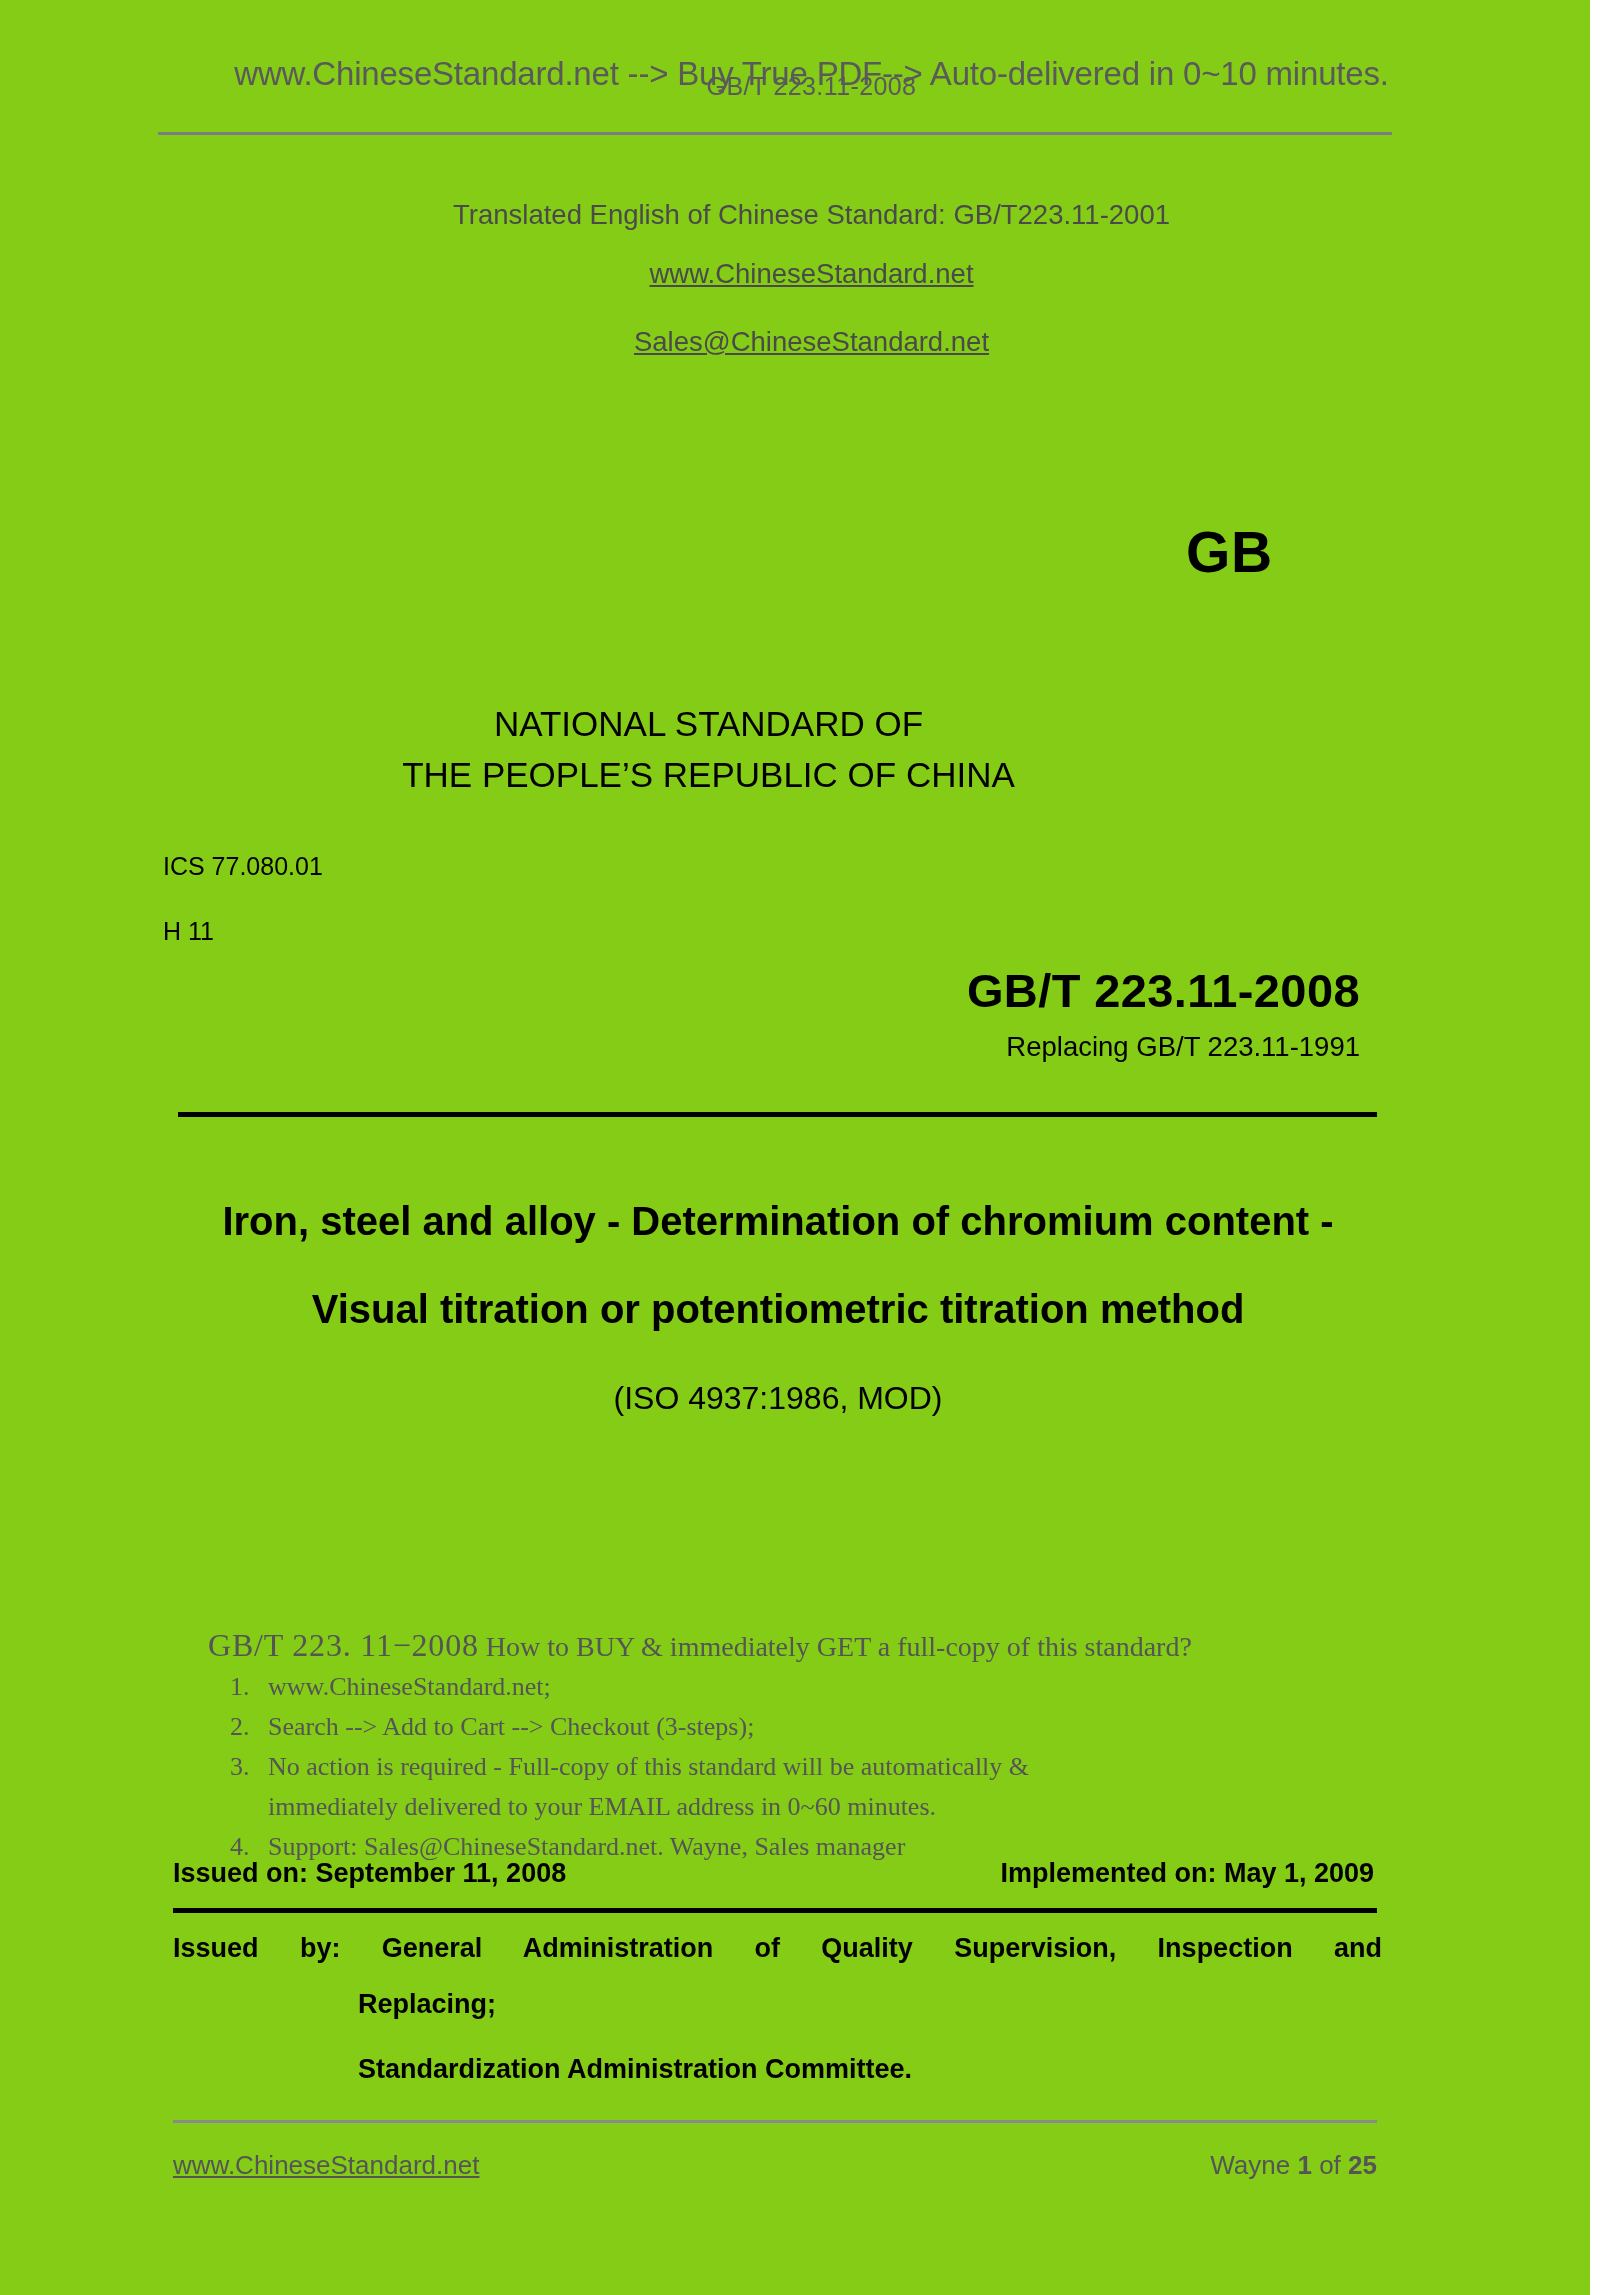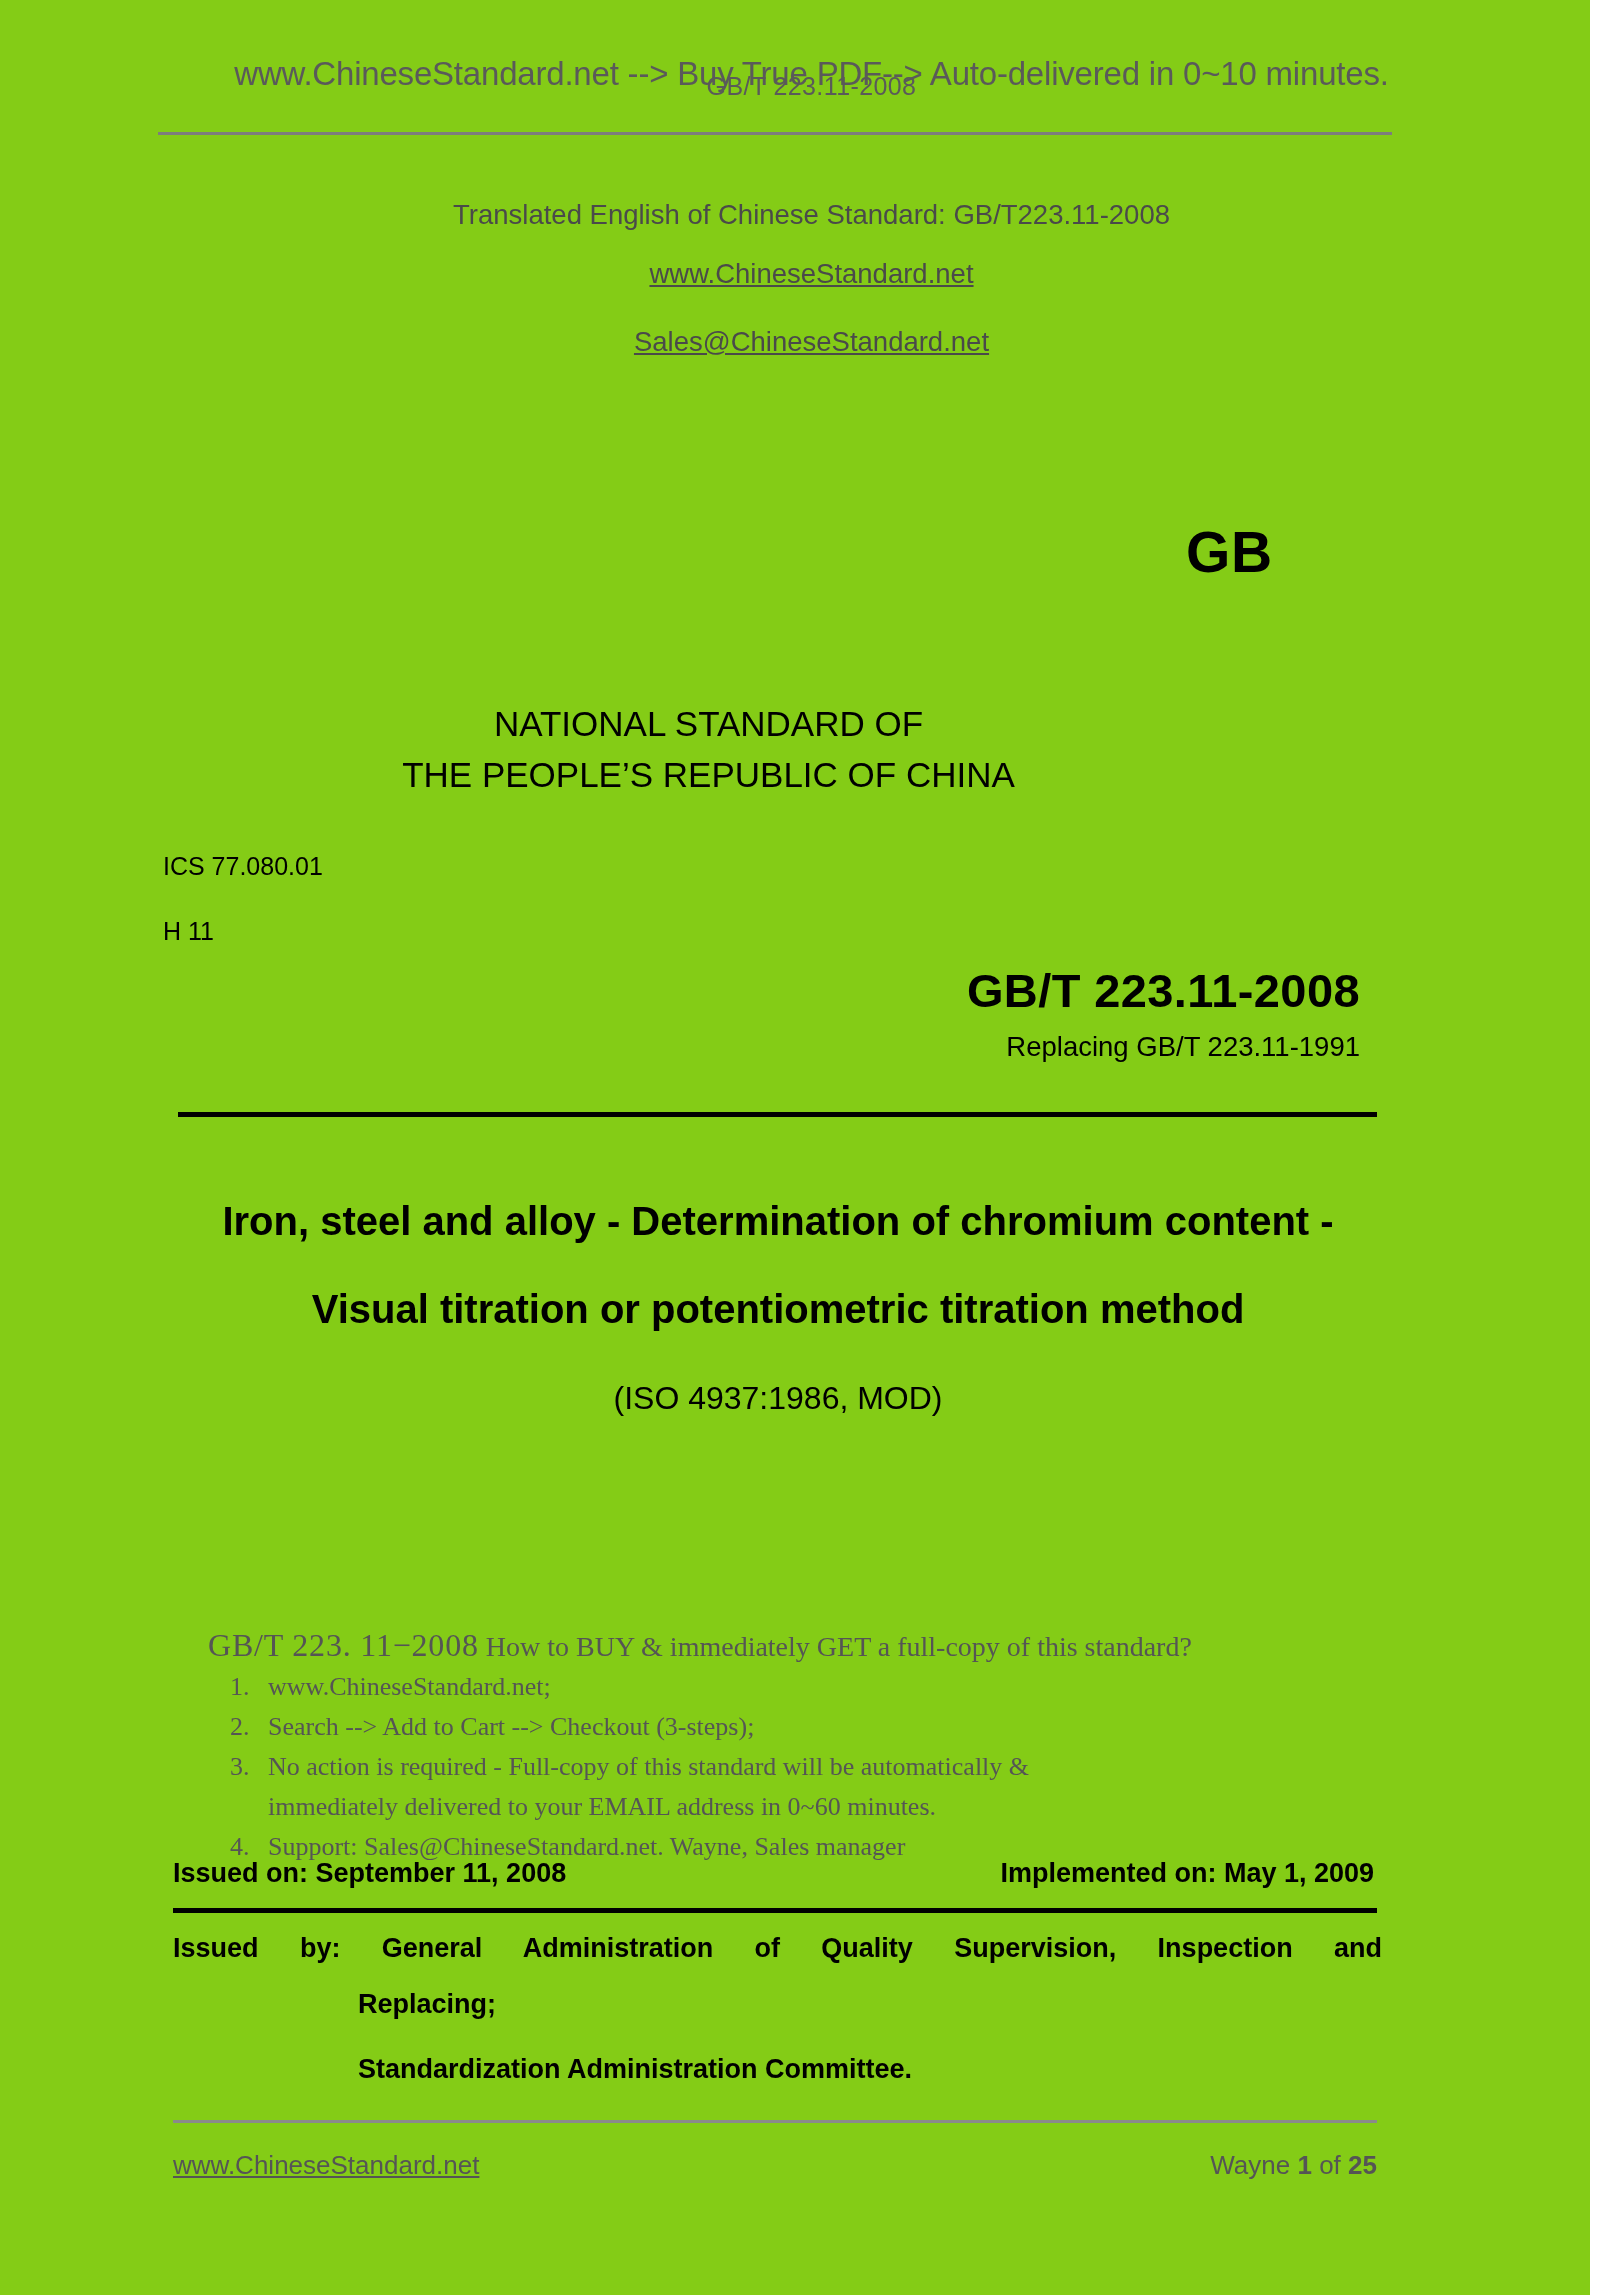--- a/index.html
+++ b/index.html
@@ -282,21 +282,21 @@
 
 <div id="page">
 
   <div class="page-header">
     <div class="header-watermark">www.ChineseStandard.net --&gt; Buy True PDF--&gt; Auto-delivered in 0~10 minutes.</div>
     <div class="header-stdno">GB/T  223.11-2008</div>
     <div class="header-rule"></div>
   </div>
 
   <div class="notice-block">
-    <div class="notice-line1">Translated English of Chinese Standard: GB/T223.11-2008</div>
+    <div class="notice-line1">Translated English of Chinese Standard: GB/T223.11-2001</div>
     <div class="notice-link">www.ChineseStandard.net</div>
     <div class="notice-link">Sales@ChineseStandard.net</div>
   </div>
 
   <div class="gb-logo">GB</div>
 
   <div class="nat-line nat-line-1">NATIONAL STANDARD OF</div>
   <div class="nat-line nat-line-2">THE PEOPLE’S REPUBLIC OF CHINA</div>
 
   <div class="ics-block">

